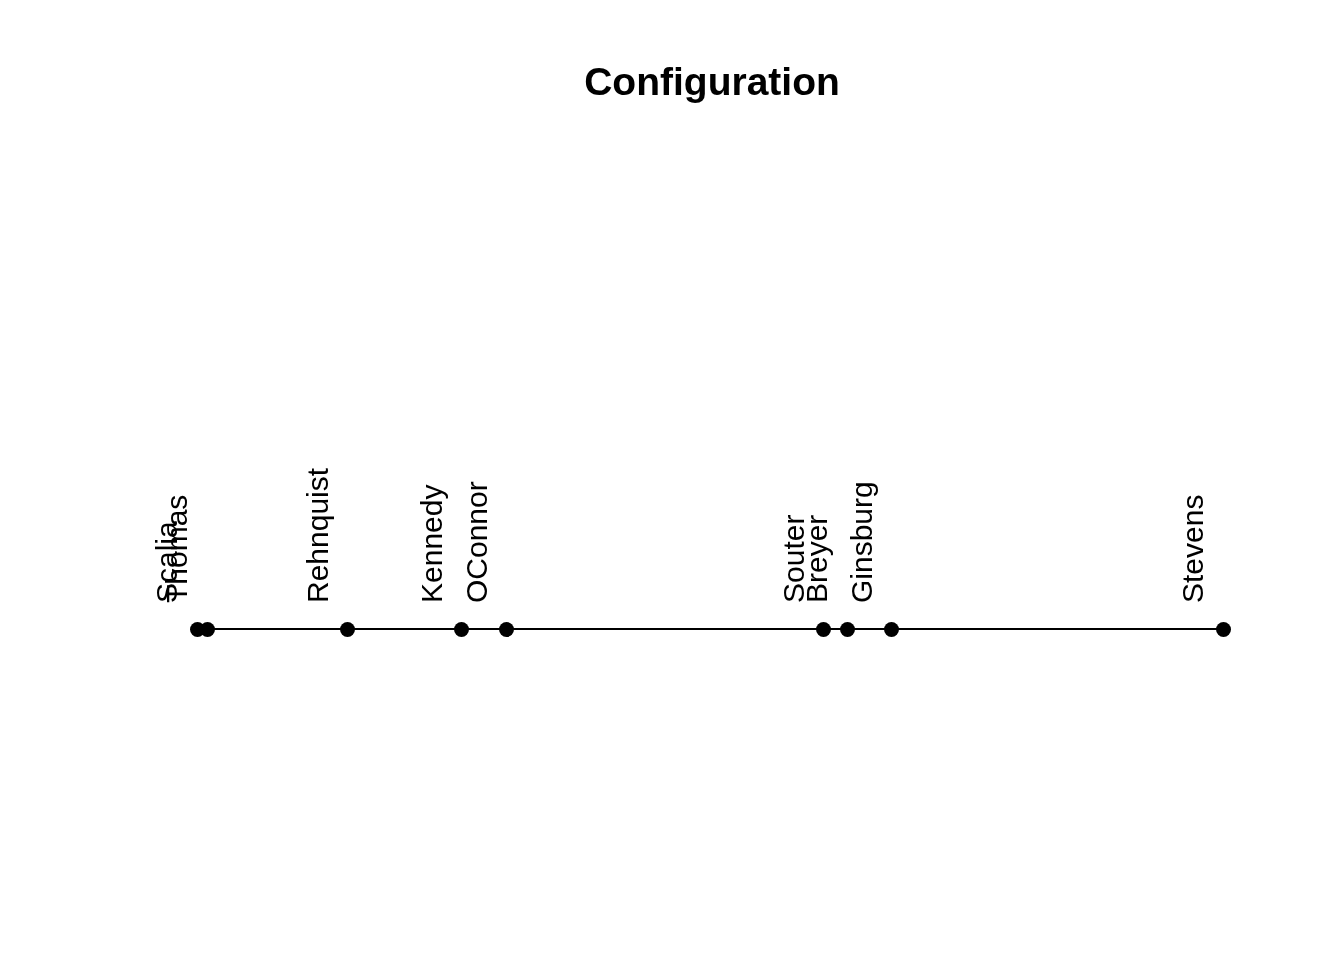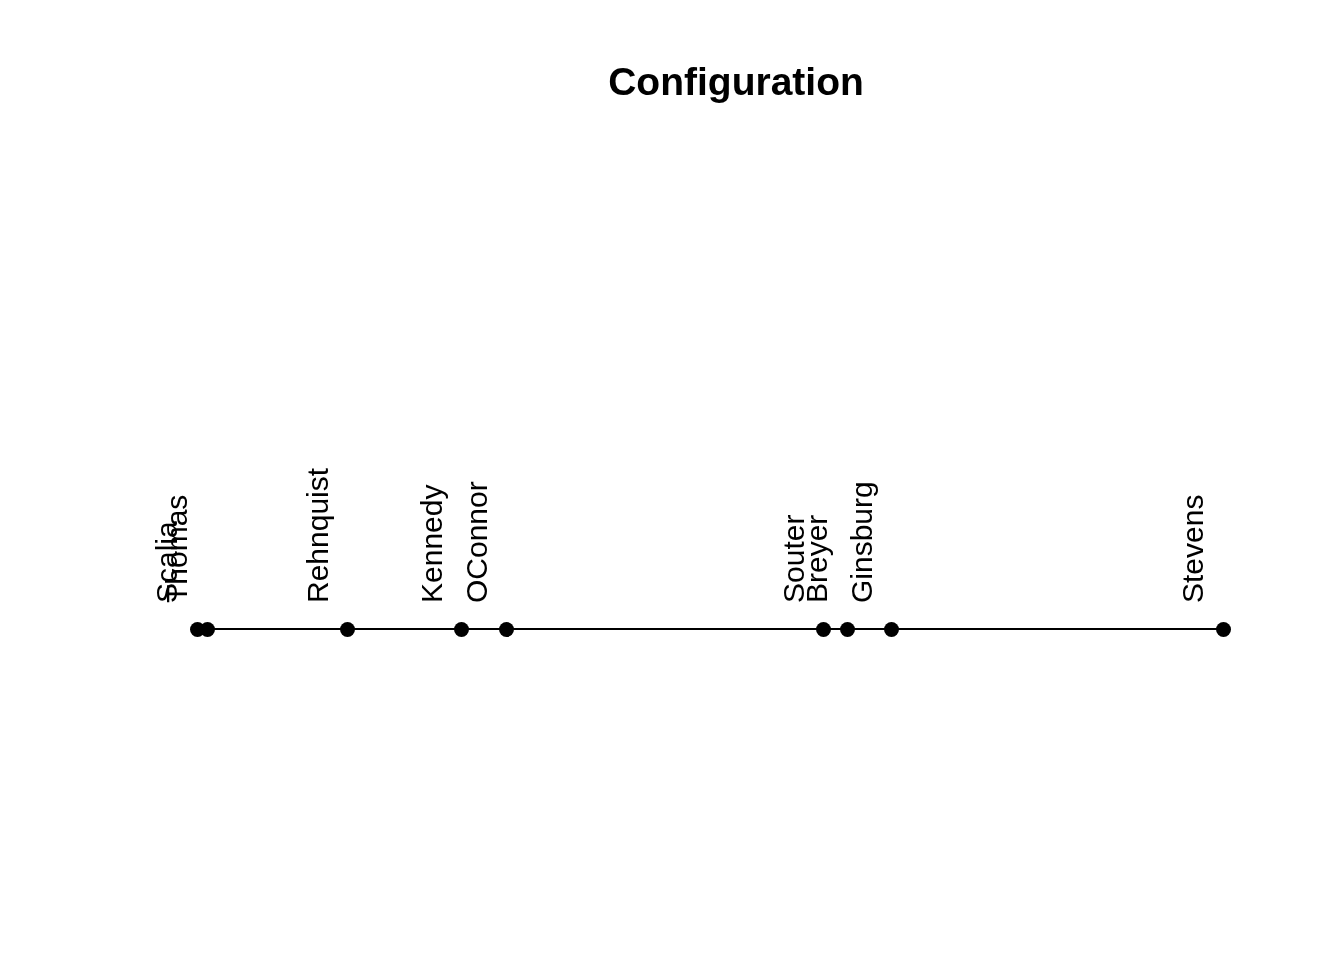--- a/index.html
+++ b/index.html
@@ -11,21 +11,21 @@
   #canvas {
     position: relative;
     width: 1344px;
     height: 960px;
     background: #ffffff;
     overflow: hidden;
   }
   .chart-title {
     position: absolute;
     top: 60px;
-    left: 736px;
+    left: 712px;
     transform: translateX(-50%);
     font-size: 39px;
     font-weight: bold;
     color: #000000;
     white-space: nowrap;
   }
   .axis-line {
     position: absolute;
     height: 2px;
     background: #000000;

